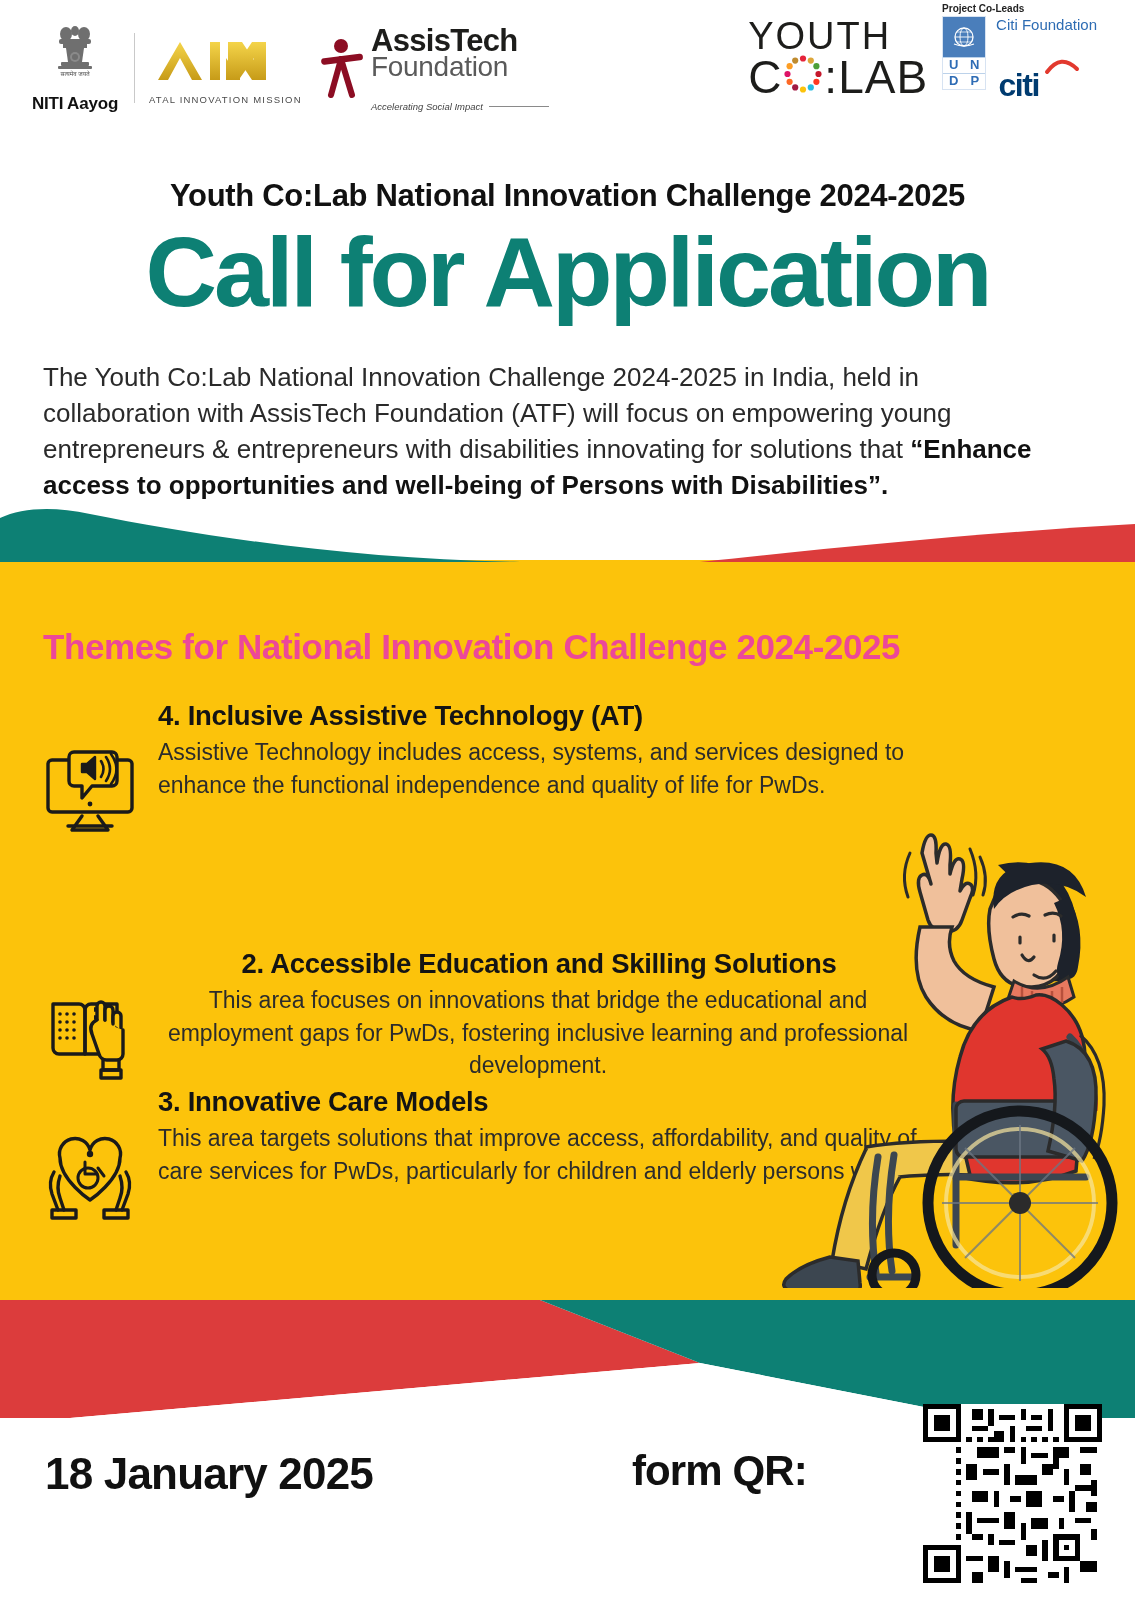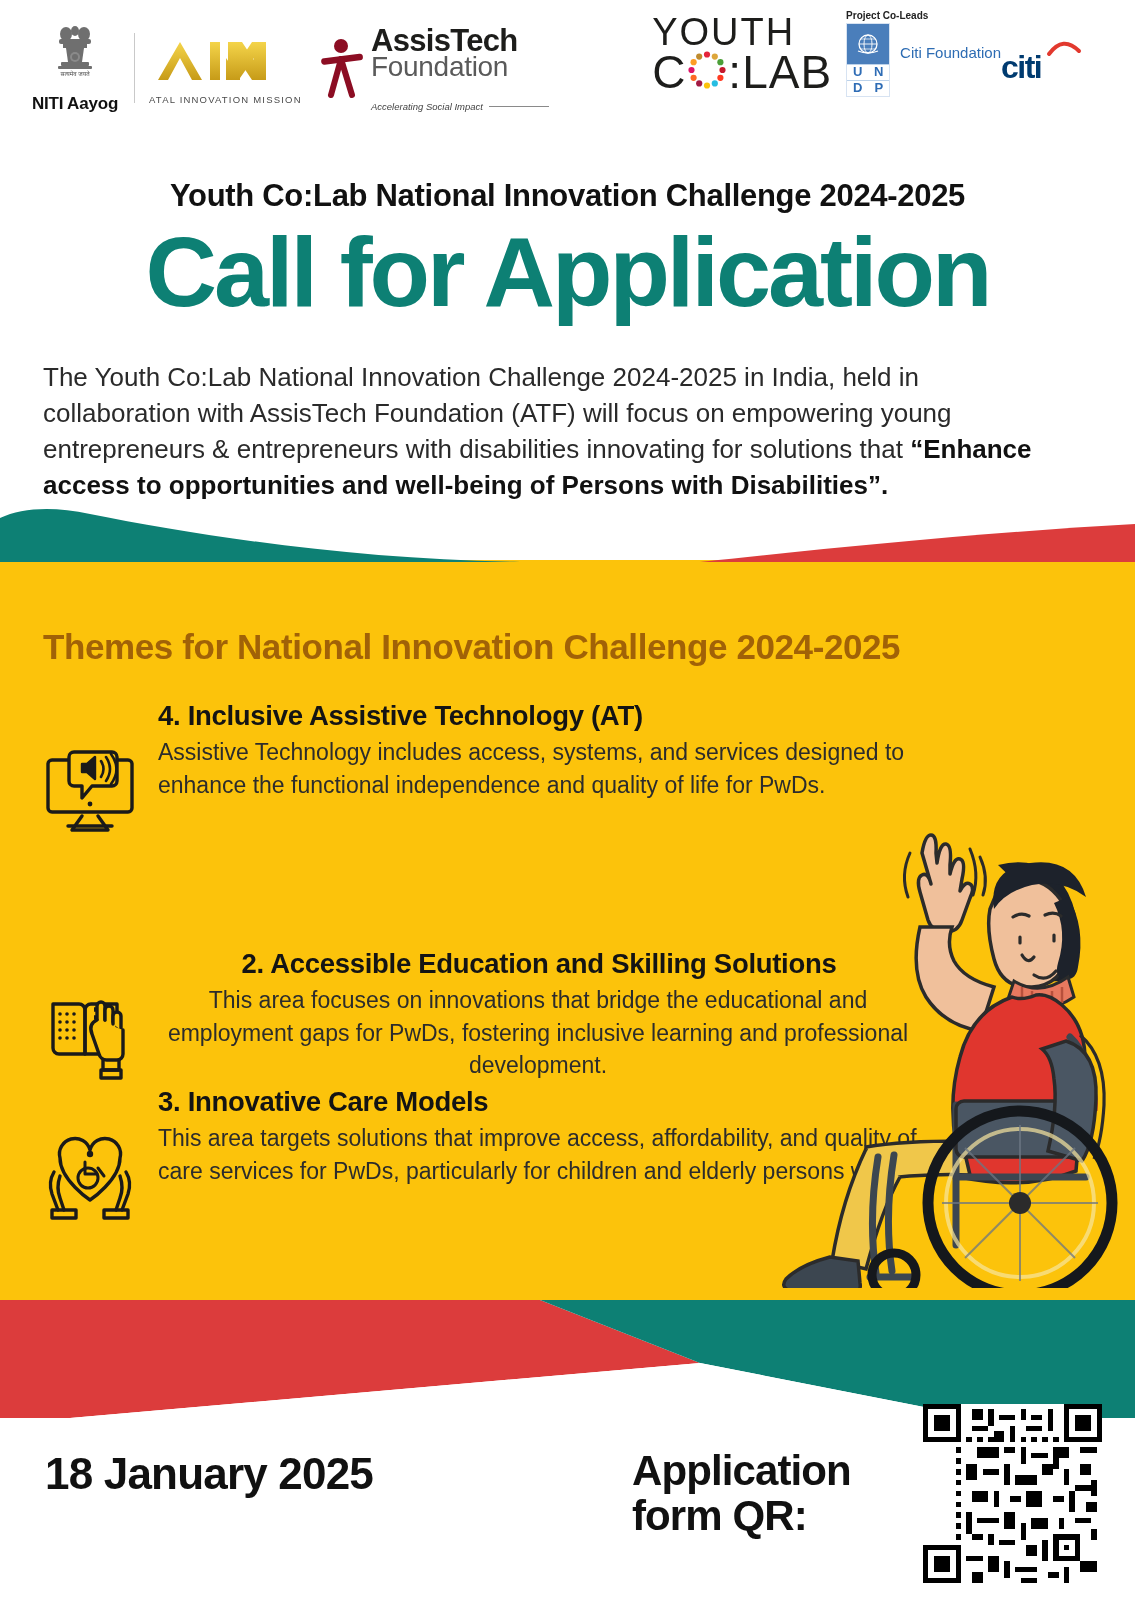--- a/index.html
+++ b/index.html
@@ -58,21 +58,21 @@
   .partner-row { display:flex; align-items:flex-start; gap:10px; }
   .undp {
     width:44px; border:1px solid #d7e3f2;
   }
   .undp .undp-top { background:#4a7ebb; height:40px; display:flex; align-items:center; justify-content:center; }
   .undp .undp-letters { display:flex; flex-direction:column; }
   .undp .undp-letters div {
     display:flex; justify-content:space-around; color:#2e6cb5; font-size:13px;
     font-weight:600; border-top:1px solid #bcd2ea; line-height:1.15;
   }
-  .citi-wrap { display:flex; flex-direction:row; align-items:center; }
+  .citi-wrap { display:flex; flex-direction:column; align-items:center;gap:8px; }
   .citi-found { font-size:15px; color:#2d6cb3; white-space:nowrap; }
   .citi-logo { margin-top:14px; position:relative; }
   .citi-word { font-size:32px; font-weight:bold; color:#003b70; letter-spacing:-1.5px; line-height:1; }
 
   
   .subtitle {
     position:absolute; left:0; right:0; top:178px; text-align:center;
     font-size:31px; font-weight:bold; color:#111; letter-spacing:-0.3px;
   }
   .headline {
@@ -89,21 +89,21 @@
   
   .wave-top { position:absolute; left:0; top:500px; width:1135px; height:72px; }
 
   
   .yellow-panel {
     position:absolute; left:0; top:568px; width:1135px; height:730px;
     background:#FCC30B;
   }
   .themes-title {
     position:absolute; left:43px; top:627px;
-    font-size:35px; font-weight:bold; color:#a16207; letter-spacing:-0.4px;
+    font-size:35px; font-weight:bold; color:#ec4899; letter-spacing:-0.4px;
   }
 
   .theme {
     position:absolute; left:40px; width:880px;
     display:flex; align-items:flex-start;
   }
   .theme-1 { top:700px; }
   .theme-2 { top:948px;text-align:center; }
   .theme-3 { top:1086px; }
   .theme .t-icon { width:110px; flex:0 0 110px; padding-top:38px; }
@@ -452,21 +452,20 @@
   <path d="M0 12 L540 12 L700 75 L70 130 L0 130 Z" fill="#DC3C3C"></path>
   <path d="M540 12 L1135 12 L1135 130 L980 130 L700 75 Z" fill="#0d8074"></path>
   <path d="M700 75 L980 130 L70 130 Z" fill="#ffffff"></path>
 </svg>
 
 <div class="footer-left">
   <div class="f-2">18 January 2025</div>
 </div>
 
 <div class="footer-mid">
-  <div class="f-3">Application</div>
   <div class="f-3">form QR:</div>
 </div>
 
 <div class="qr-box">
   <svg width="179" height="179" viewBox="0 0 33 33" shape-rendering="crispEdges">
     <rect width="33" height="33" fill="#ffffff"></rect>
     <g fill="#000000">
 
       <rect x="0" y="0" width="7" height="1"></rect>
         <rect x="0" y="6" width="7" height="1"></rect>

